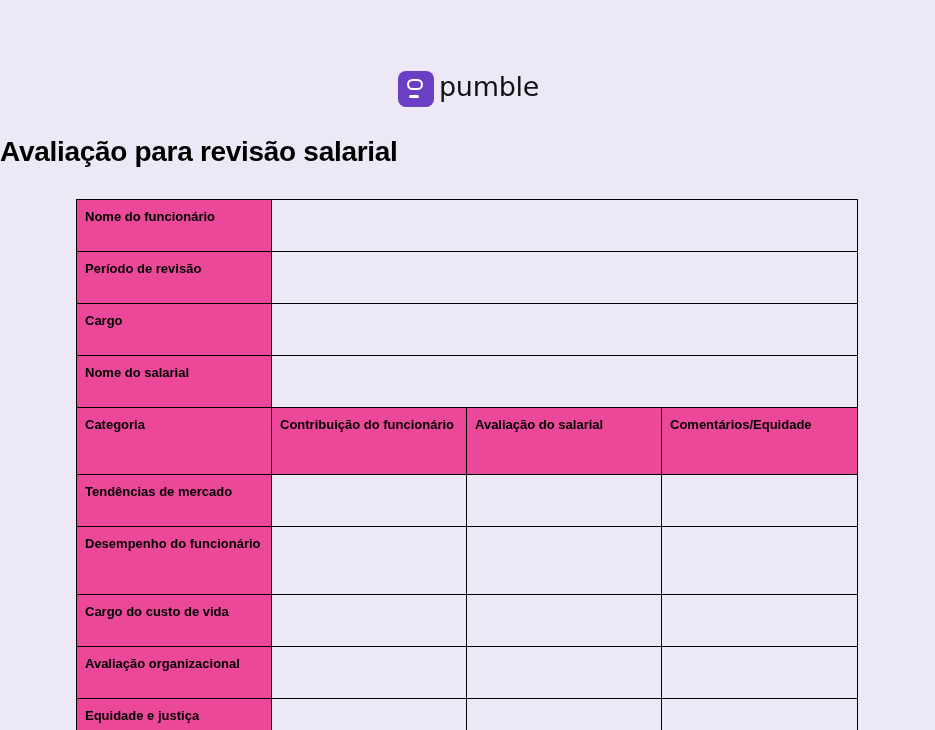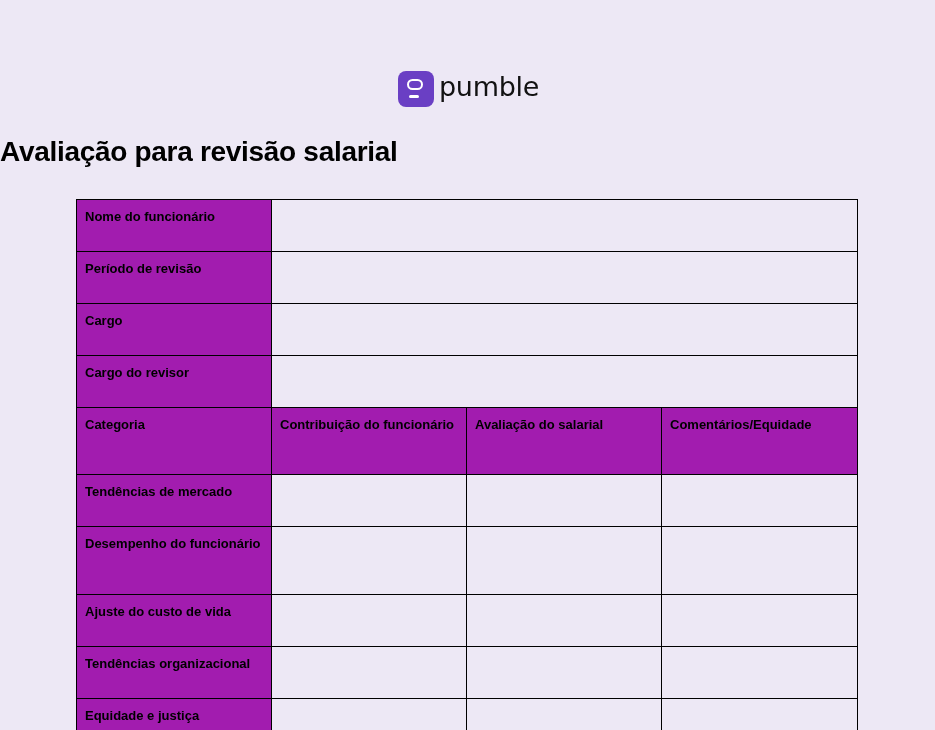--- a/index.html
+++ b/index.html
@@ -83,21 +83,21 @@
   }
   table.form td {
     border: 1.3px solid #000;
     vertical-align: top;
     padding: 9px 8px 0 8px;
     font-size: 13px;
     font-weight: bold;
     line-height: 16.5px;
     box-sizing: border-box;
   }
-  td.label { background: #a21caf; }
+  td.label { background: #ec4899; }
   td.empty { background: #EDE8F5; }
   tr.h51 td { height: 52px; }
   tr.h67 td { height: 67px; margin-left: 16px; }
   tr.h68 td { height: 68px; }
 </style>
 </head>
 <body>
 
 <div class="logo">
   <div class="logo-mark">
@@ -123,21 +123,21 @@
     </tr>
     <tr class="h51">
       <td class="label">Período de revisão</td>
       <td class="empty" colspan="3"></td>
     </tr>
     <tr class="h51">
       <td class="label">Cargo</td>
       <td class="empty" colspan="3"></td>
     </tr>
     <tr class="h51">
-      <td class="label">Cargo do revisor</td>
+      <td class="label">Nome do salarial</td>
       <td class="empty" colspan="3"></td>
     </tr>
 
     <tr class="h67">
       <td class="label">Categoria</td>
       <td class="label">Contribuição do funcionário</td>
       <td class="label">Avaliação do salarial</td>
       <td class="label">Comentários/Equidade</td>
     </tr>
 
@@ -147,27 +147,27 @@
       <td class="empty"></td>
       <td class="empty"></td>
     </tr>
     <tr class="h68">
       <td class="label">Desempenho do funcionário</td>
       <td class="empty"></td>
       <td class="empty"></td>
       <td class="empty"></td>
     </tr>
     <tr class="h51">
-      <td class="label">Ajuste do custo de vida</td>
+      <td class="label">Cargo do custo de vida</td>
       <td class="empty"></td>
       <td class="empty"></td>
       <td class="empty"></td>
     </tr>
     <tr class="h51">
-      <td class="label">Tendências organizacional</td>
+      <td class="label">Avaliação organizacional</td>
       <td class="empty"></td>
       <td class="empty"></td>
       <td class="empty"></td>
     </tr>
     <tr class="h51">
       <td class="label">Equidade e justiça</td>
       <td class="empty"></td>
       <td class="empty"></td>
       <td class="empty"></td>
     </tr>

